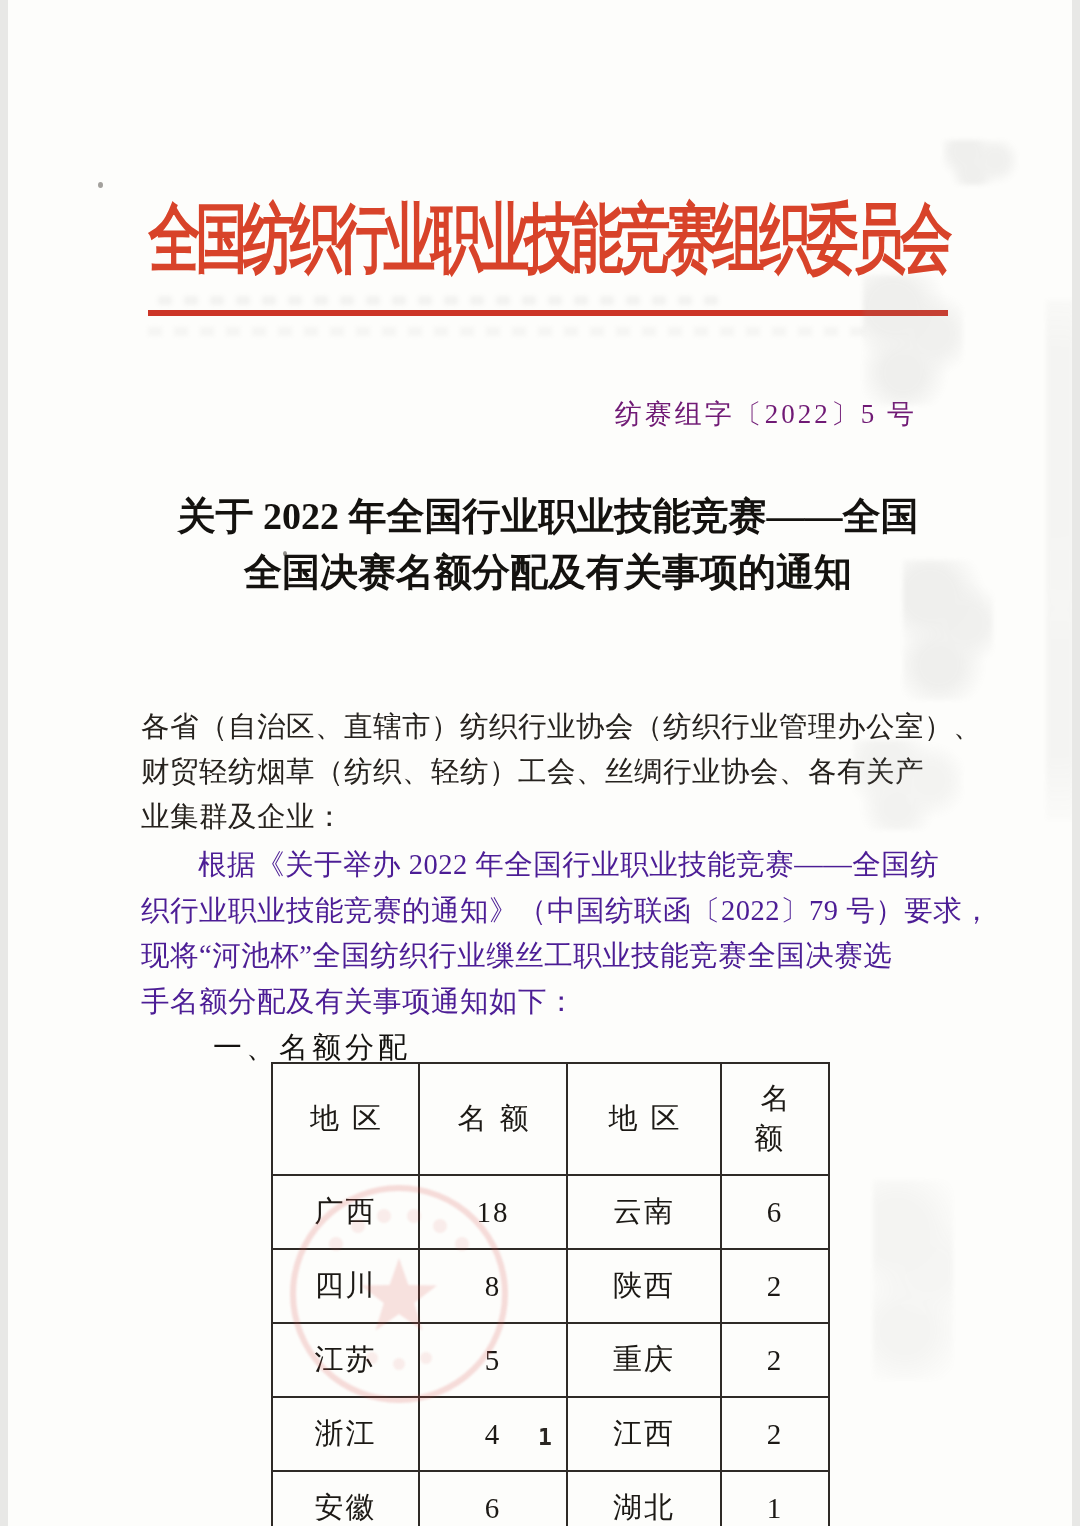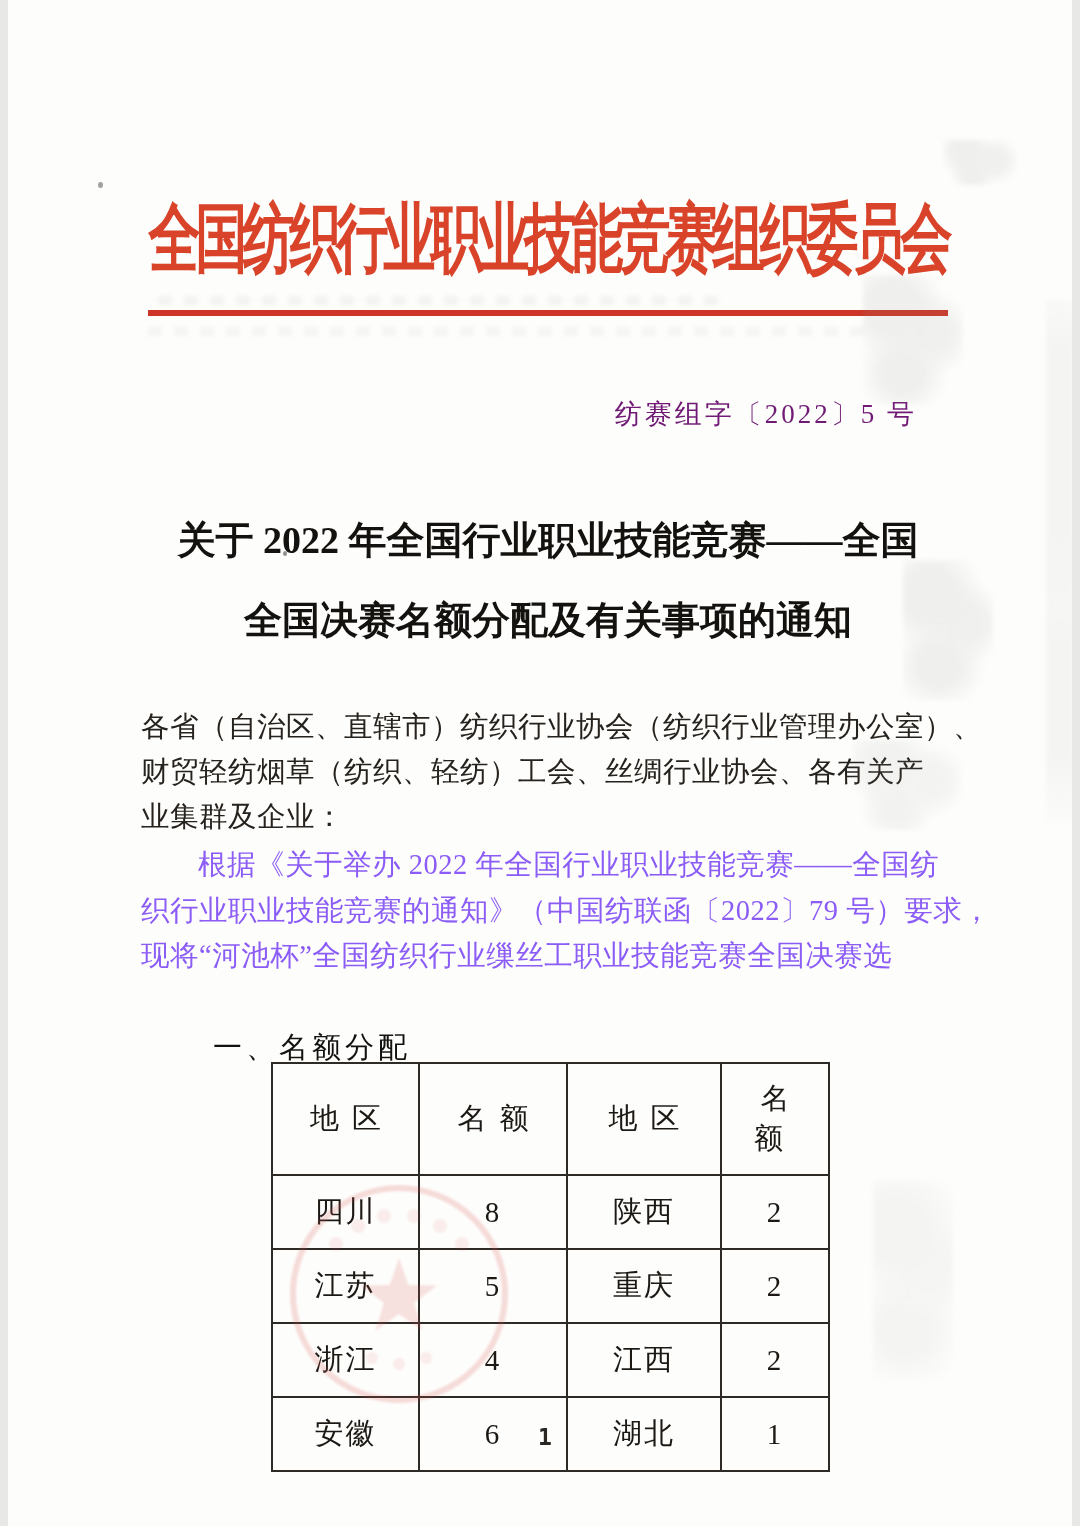--- a/index.html
+++ b/index.html
@@ -28,29 +28,29 @@
   .doc-number{
     position:absolute;top:396px;right:155px;
     font-size:27px;letter-spacing:3px;white-space:nowrap;color:#701a75;
   }
 
   .doc-title{
     position:absolute;top:488px;left:120px;width:840px;
     text-align:center;font-weight:bold;font-size:38px;line-height:56px;
     color:#14120f;
   }
-  .doc-title .doc-line{white-space:nowrap;margin-top:24px;}
+  .doc-title .doc-line{white-space:nowrap;}
 
   .salutation{
     position:absolute;top:704px;left:133px;width:830px;
     font-size:28.5px;line-height:45px;letter-spacing:.5px;color:#26221e;font-family:Liberation Serif, serif;
   }
   .body-para{
     position:absolute;top:842px;left:133px;width:830px;
-    font-size:28.5px;line-height:45.5px;letter-spacing:.5px;color:#8b5cf6;
+    font-size:28.5px;line-height:45.5px;letter-spacing:.5px;color:#4c1d95;
   }
   .body-para .doc-line:first-child{text-indent:2em;}
   .doc-line{white-space:nowrap;}
 
   .section-heading{
     position:absolute;top:1028px;left:205px;
     font-size:29px;font-weight:normal;letter-spacing:4px;color:#14120f;
   }
 
   table.quota{
@@ -107,37 +107,44 @@
   <div class="salutation">
       <div class="doc-line">各省（自治区、直辖市）纺织行业协会（纺织行业管理办公室）、</div>
       <div class="doc-line">财贸轻纺烟草（纺织、轻纺）工会、丝绸行业协会、各有关产</div>
       <div class="doc-line">业集群及企业：</div>
     </div>
 
   <div class="body-para">
       <div class="doc-line">根据《关于举办 2022 年全国行业职业技能竞赛——全国纺</div>
       <div class="doc-line">织行业职业技能竞赛的通知》（中国纺联函〔2022〕79 号）要求，</div>
       <div class="doc-line">现将“河池杯”全国纺织行业缫丝工职业技能竞赛全国决赛选</div>
+      <div class="doc-line">手名额分配及有关事项通知如下：</div>
     </div>
 
   <div class="section-heading">一、名额分配</div>
 
   <table class="quota">
     <colgroup>
       <col style="width:147px">
         <col style="width:148px">
         <col style="width:154px">
         <col style="width:108px">
     </colgroup>
     <tbody>
         <tr>
           <th>地区</th>
           <th>名额</th>
           <th>地区</th>
           <th>名额</th>
+        </tr>
+        <tr>
+          <td>广西</td>
+          <td>18</td>
+          <td>云南</td>
+          <td>6</td>
         </tr>
         <tr>
           <td>四川</td>
           <td>8</td>
           <td>陕西</td>
           <td>2</td>
         </tr>
         <tr>
           <td>江苏</td>
           <td>5</td>

